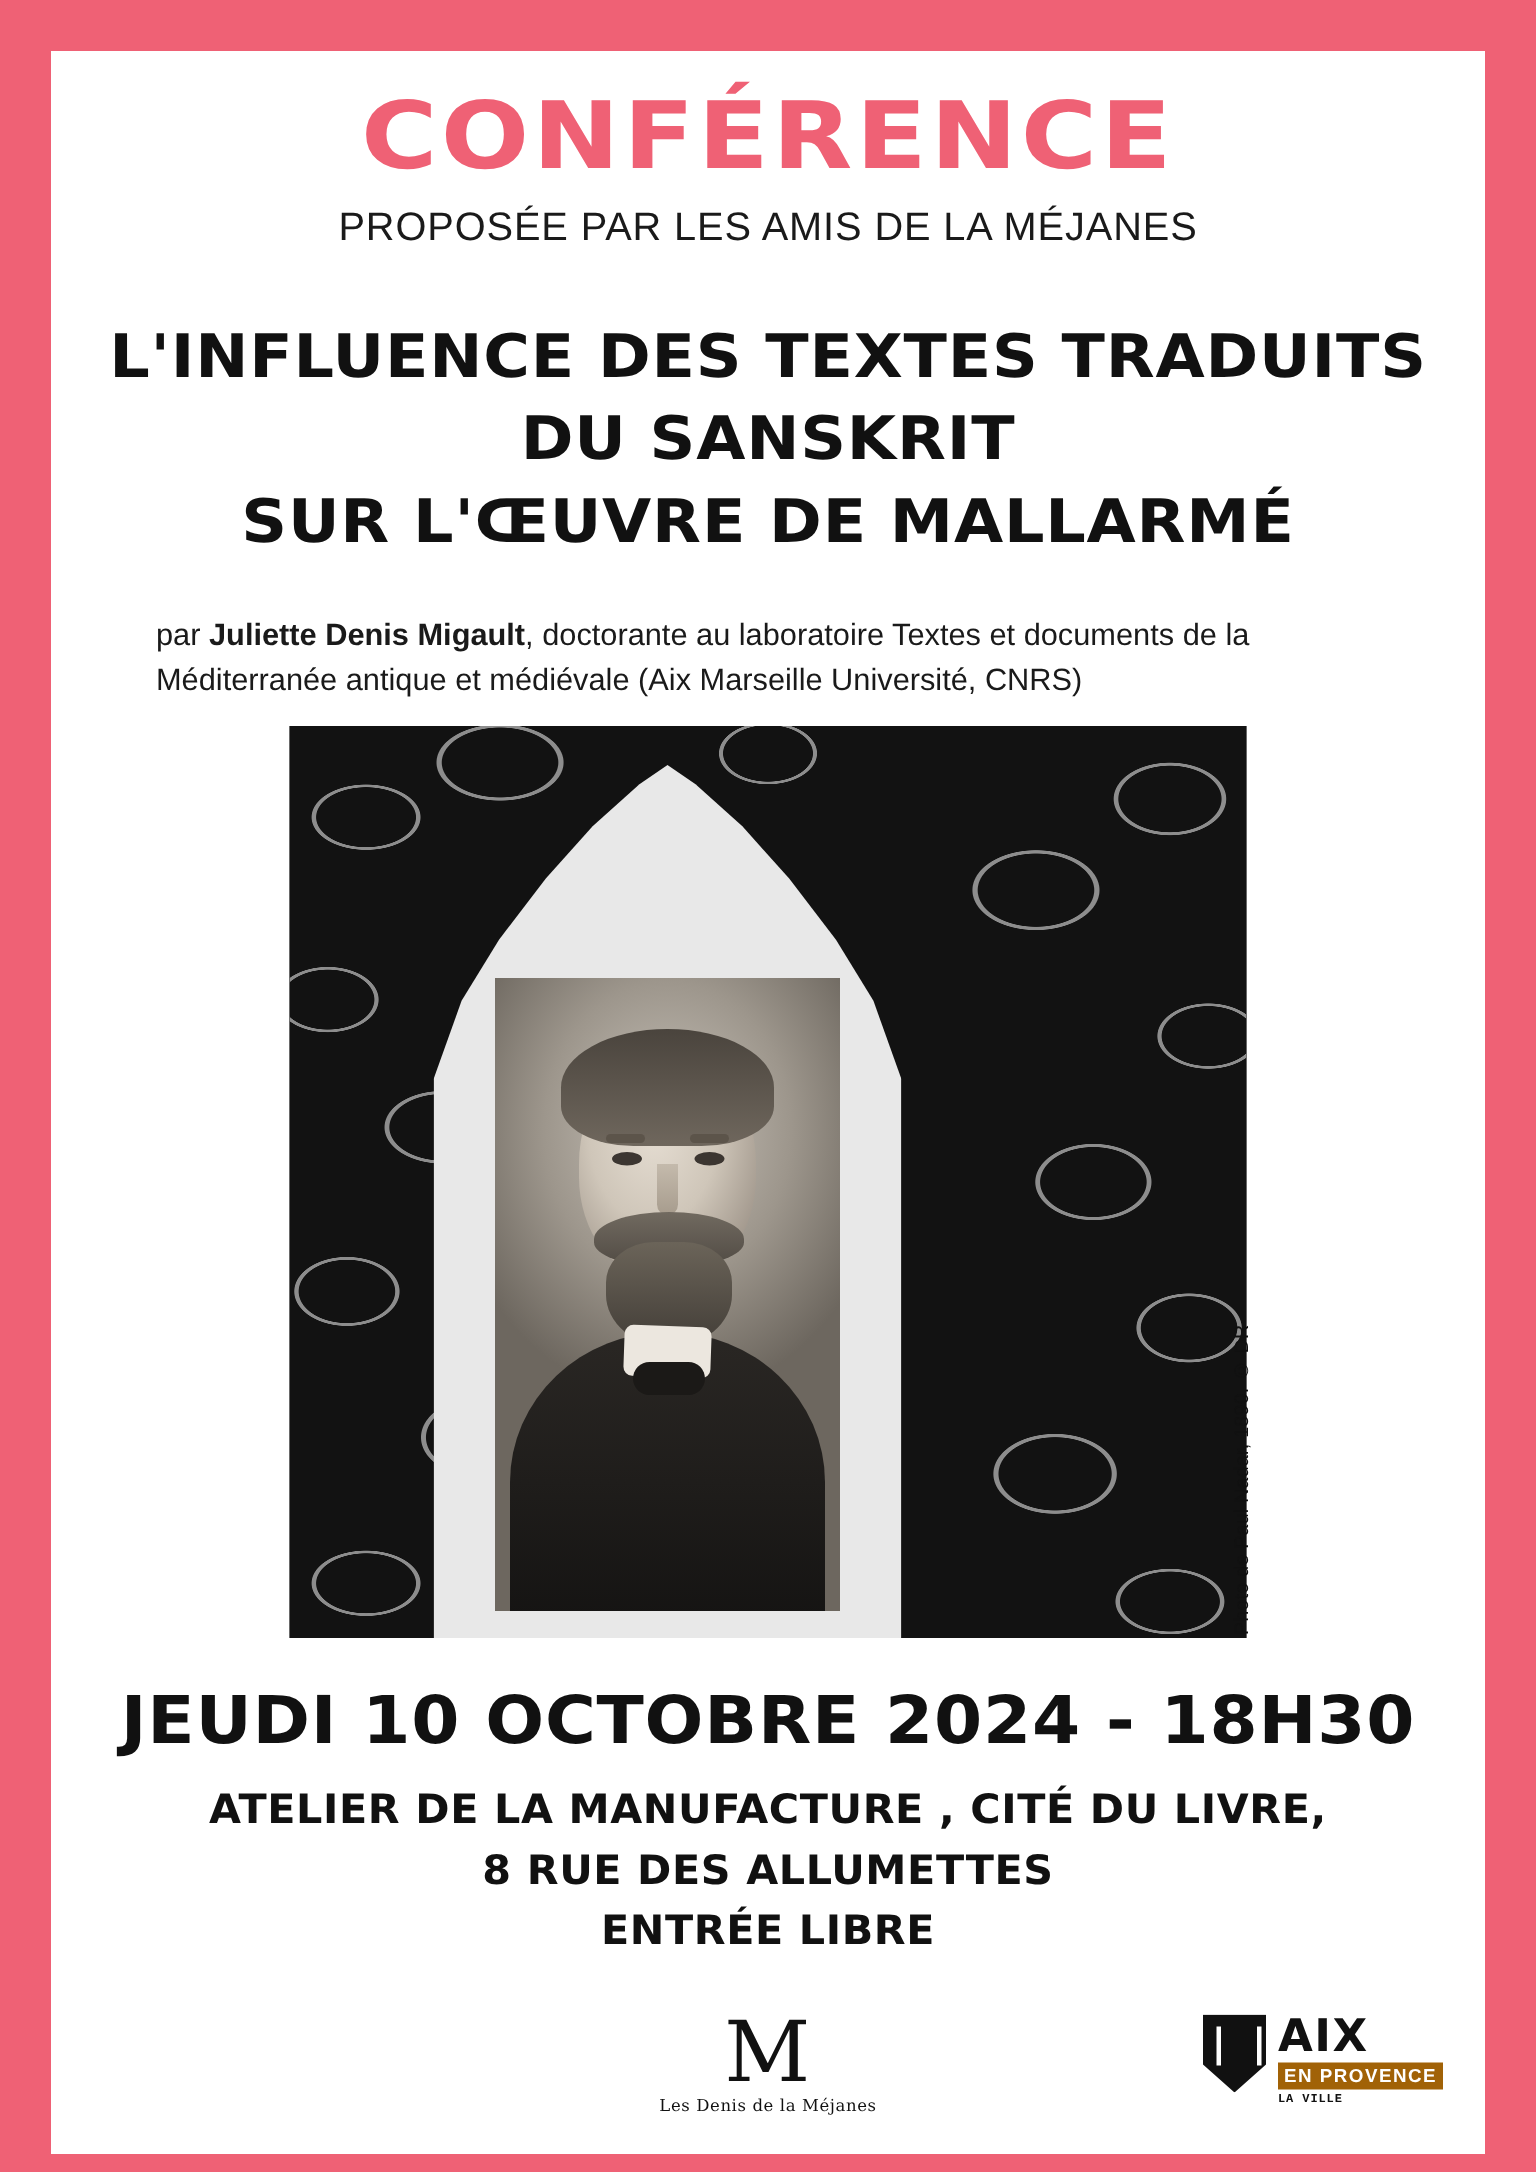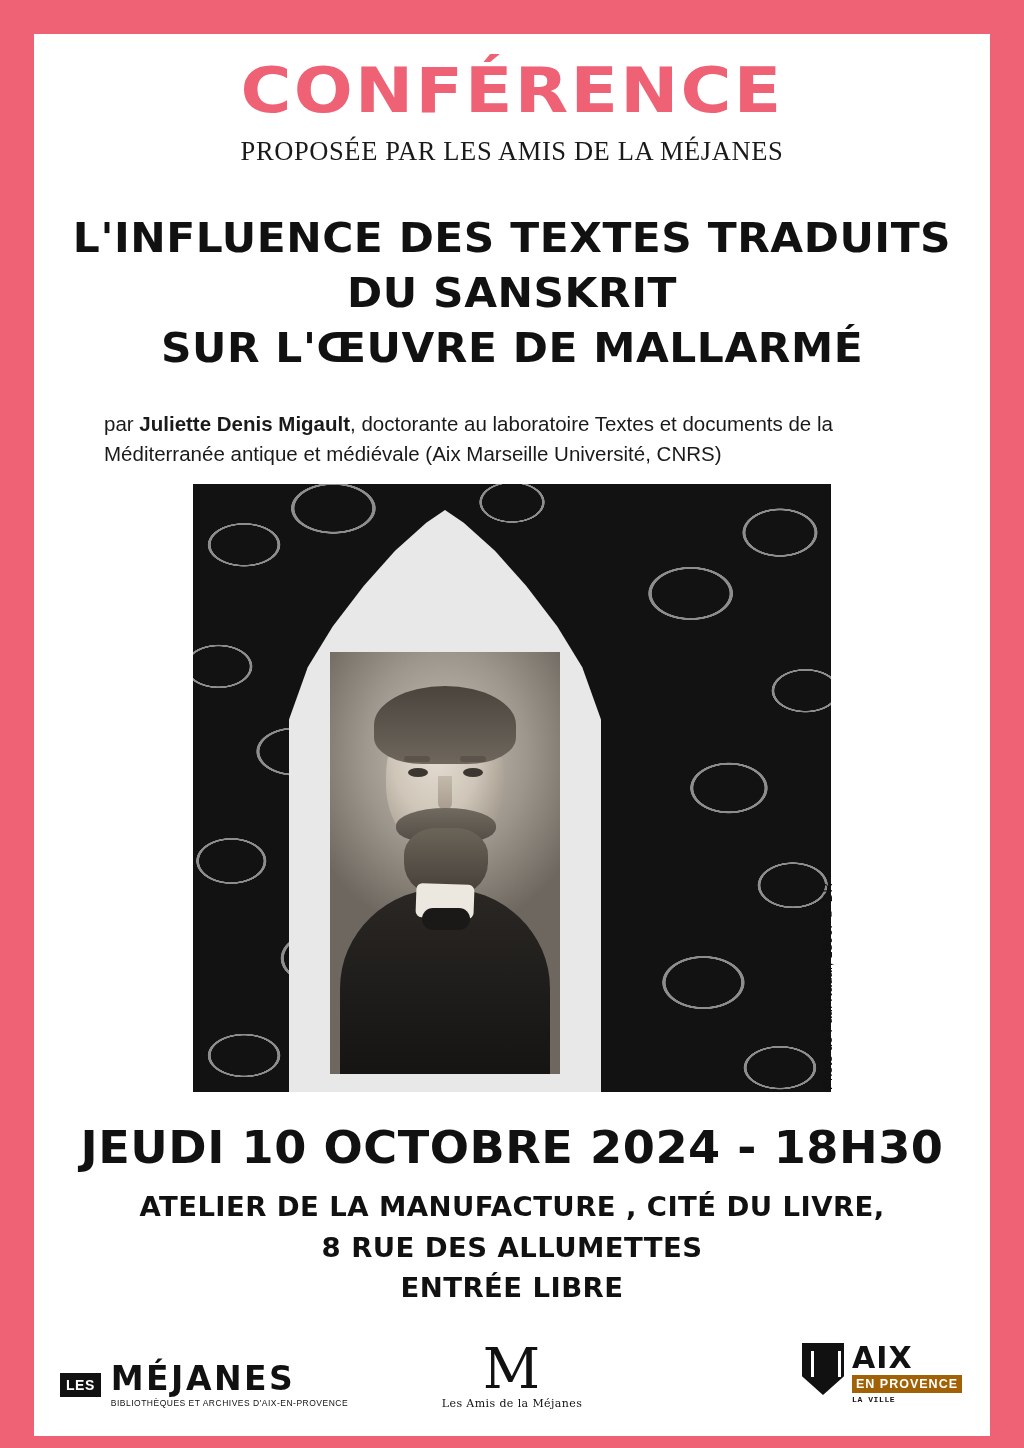--- a/index.html
+++ b/index.html
@@ -33,21 +33,21 @@
     font-size: 62px;
     letter-spacing: 2px;
     line-height: 1;
     margin-top: 26px;
     text-transform: uppercase;
     transform: scaleX(1.12);
   }
   .conference-sub {
     text-align: center;
     color: #1a1a1a;
-    font-family: Liberation Serif, serif;
+    font-family: Liberation Sans, sans-serif;
     font-size: 26.5px;
     letter-spacing: 0.6px;
     margin-top: 14px;
     text-transform: uppercase;
   }
 
   
   .main-title {
     text-align: center;
     color: #111111;
@@ -357,31 +357,24 @@
   <div class="event-date">JEUDI 10 OCTOBRE 2024 - 18H30</div>
 
   <div class="event-place">
     <span>ATELIER DE LA MANUFACTURE , CITÉ DU LIVRE,</span>
     <span>8 RUE DES ALLUMETTES</span>
     <span>ENTRÉE LIBRE</span>
   </div>
 
   <div class="footer">
 
-    <div class="logo-mejanes">
-      <div class="tag">LES</div>
-      <div>
-        <div class="word">MÉJANES</div>
-        <div class="sub">BIBLIOTHÈQUES ET ARCHIVES D'AIX-EN-PROVENCE</div>
-      </div>
-    </div>
 
     <div class="logo-amis">
       <div class="mark">M</div>
-      <div class="caption">Les Amis de la Méjanes</div>
+      <div class="caption">Les Denis de la Méjanes</div>
     </div>
 
     <div class="logo-aix">
       <div class="shield"></div>
       <div class="txt">
         <div class="aix">AIX</div>
         <div class="prov">EN PROVENCE</div>
         <div class="ville">LA VILLE</div>
       </div>
     </div>

